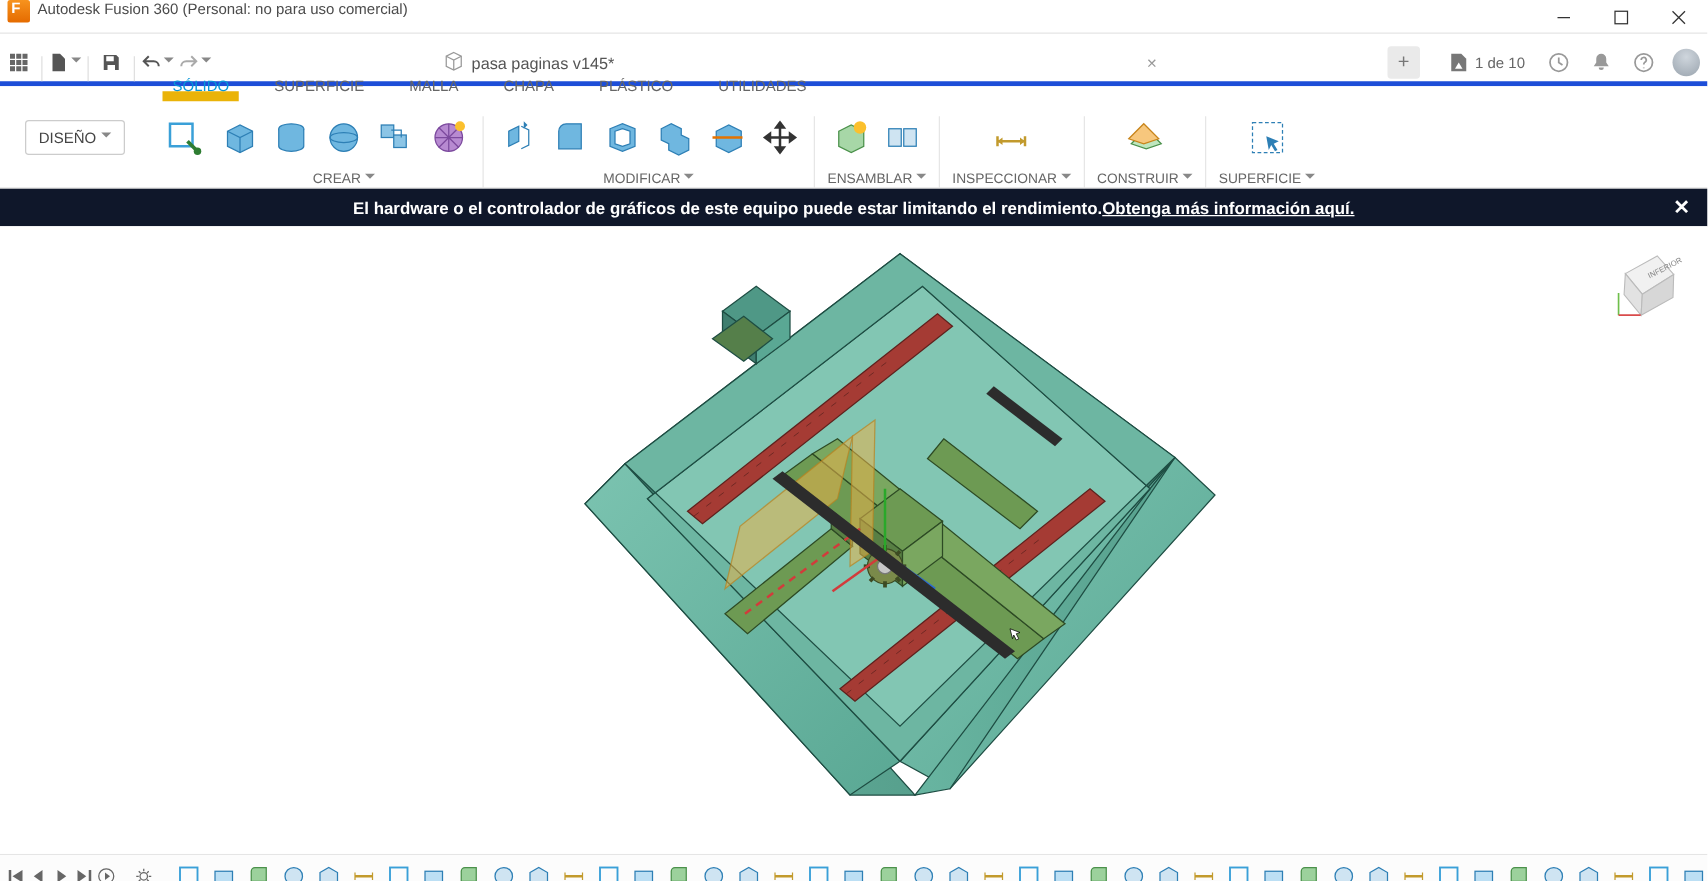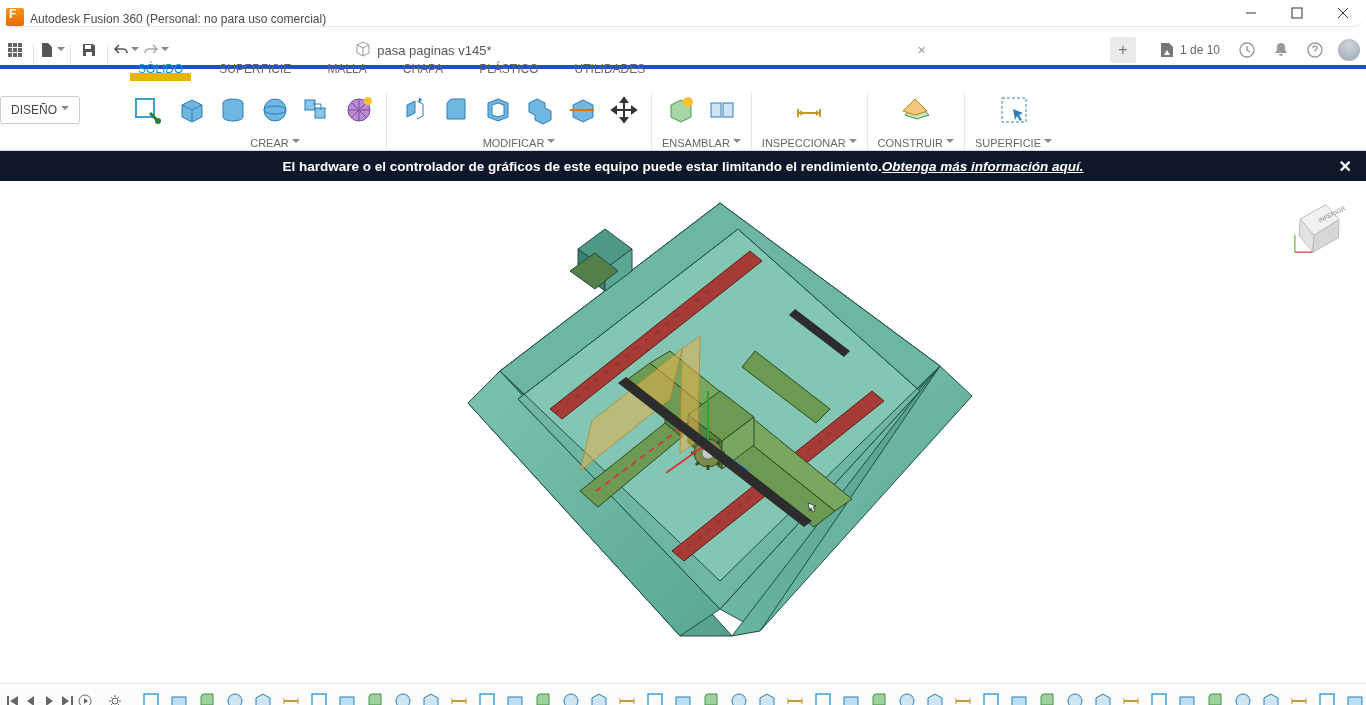--- a/index.html
+++ b/index.html
@@ -1,19 +1,19 @@
 <!DOCTYPE html>
 <html><head>
 <meta charset="utf-8">
 <style>
   * { box-sizing: border-box; margin: 0; padding: 0; font-family: "Segoe UI", Arial, sans-serif; }
   html, body { width: 1366px; height: 705px; overflow: hidden; background: #fff; }
 
   
-  .titlebar { height: 27px; background: #fff; display: flex; align-items: flex-end; border-bottom: 1px solid #e5e5e5; border-radius: 13px; }
+  .titlebar { height: 27px; background: #fff; display: flex; align-items: flex-start; border-bottom: 1px solid #e5e5e5; }
   .titlebar .app-icon { width: 18px; height: 18px; margin: 0 6px 0 6px; background: linear-gradient(#f7931e,#e56b00); border-radius: 2px; position: relative; }
   .titlebar .app-icon::after{content:"F";position:absolute;left:3px;top:-1px;font:bold 12px Arial;color:#fff;}
   .titlebar .title { font-size: 12px; color:#4b4b4b; }
   .titlebar .winbtns { margin-left: auto; display: flex; }
   .titlebar .winbtn { width: 46px; height: 27px; display:flex;align-items:center;justify-content:center; }
   .titlebar .winbtn svg{width:12px;height:12px;stroke:#333;stroke-width:1;fill:none;}
 
   
   .qat { height: 30px; background:#fff; display:flex; align-items:flex-end; border-bottom:4px solid #1d4ed8;margin-top:12px; }
   .qat .qbtn{width:30px;height:30px;display:flex;align-items:center;justify-content:center;color:#666;}
@@ -24,35 +24,35 @@
   .qat .tab .cube-icon{color:#888;}
   .qat .tab .close{margin-left:420px;color:#999;font-size:14px;}
   .qat .right{display:flex;align-items:center;gap:4px;padding-right:6px;}
   .qat .addtab{width:26px;height:26px;background:#eaeaea;border-radius:3px;display:flex;align-items:center;justify-content:center;color:#777;font-size:16px;margin-right:10px;}
   .qat .job{display:flex;align-items:center;gap:4px;font-size:12px;color:#666;padding:0 8px;}
   .qat .right svg{width:18px;height:18px;}
   .qat .avatar{width:22px;height:22px;border-radius:50%;background:radial-gradient(circle at 50% 30%,#cfd6dd,#9aa4ae);margin-left:4px;}
 
   
   .ribbon{background:#fff;border-bottom:1px solid #d9d9d9;display:flex;height:82px;}
-  .ribbon .workspace{width:120px;display:flex;align-items:center;justify-content:flex-start;}
+  .ribbon .workspace{width:120px;display:flex;align-items:center;justify-content:center;}
   .ribbon .workspace button{background:#fff;border:1px solid #ccc;border-radius:3px;padding:6px 10px;font-size:12px;color:#444;display:flex;align-items:center;gap:4px;}
   .ribbon .tabs{position:absolute;left:130px;top:59px;height:22px;display:flex;gap:20px;font-size:12px;}
   .ribbon .tabs .t{color:#666;padding:3px 8px;}
   .ribbon .tabs .t.active{color:#0696d7;border-bottom:8px solid #eab308;}
   .ribbon .groups{display:flex;align-items:flex-end;height:82px;padding-top:24px;justify-content:flex-end;}
   .group{display:flex;flex-direction:column;align-items:center;border-right:1px solid #e6e6e6;padding:0 10px;height:58px;justify-content:space-between;}
   .group .icons{display:flex;gap:8px;align-items:center;}
   .group .glabel{font-size:11px;color:#666;display:flex;align-items:center;gap:3px;height:16px;}
   .caret::after{content:"";display:inline-block;border:4px solid transparent;border-top-color:#888;margin-top:2px;}
   .tool{width:34px;height:34px;display:flex;align-items:center;justify-content:center;}
 
   
   .banner{height:30px;background:#0f172a;color:#fff;display:flex;align-items:center;justify-content:center;font-size:13.5px;font-weight:600;position:relative;}
-  .banner a{color:#fff;text-decoration:underline;font-style:italic;}
+  .banner a{color:#fff;text-decoration:underline;}
   .banner .bclose{position:absolute;right:14px;color:#fff;font-size:16px;}
 
   
   .canvas{position:relative;height:502px;background:#ffffff;overflow:hidden;}
   .viewcube{position:absolute;right:18px;top:18px;width:62px;height:62px;}
   .model{position:absolute;left:420px;top:10px;width:560px;height:470px;}
 
   
   .timeline{height:34px;border-top:1px solid #e5e5e5;background:#fcfcfc;display:flex;align-items:center;padding:0 6px;gap:4px;overflow:hidden;}
   .timeline .tbtn{width:22px;height:22px;display:flex;align-items:center;justify-content:center;color:#666;}

